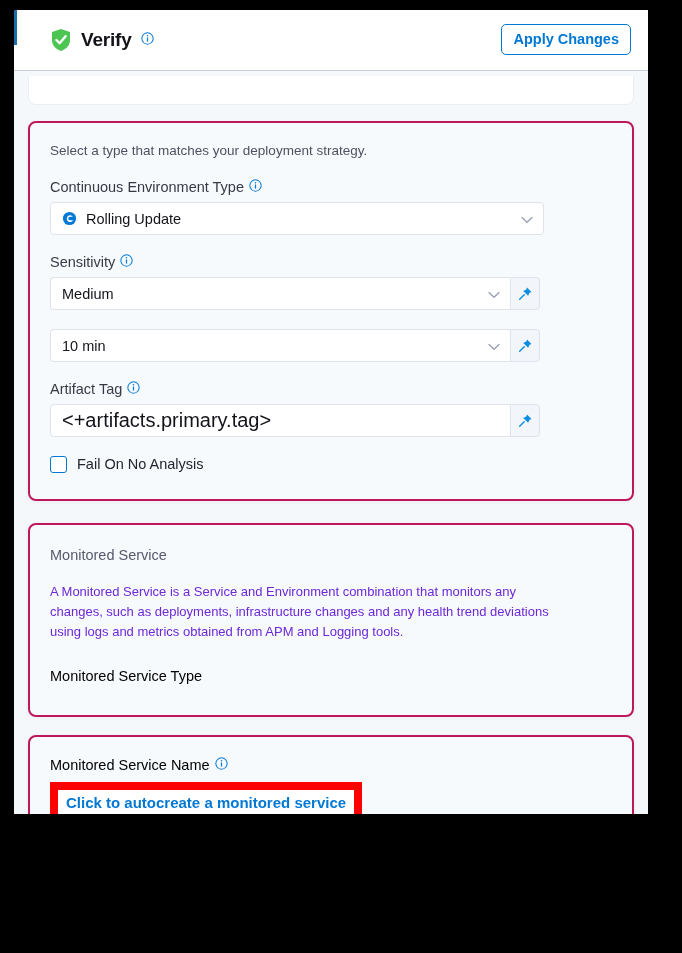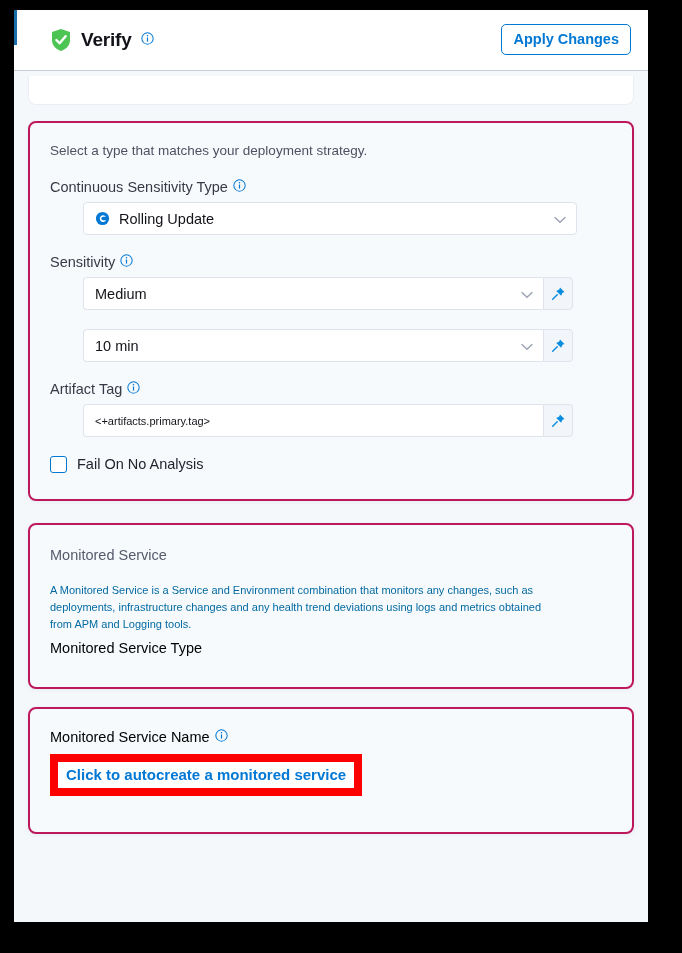--- a/index.html
+++ b/index.html
@@ -5,21 +5,21 @@
   * { box-sizing: border-box; margin: 0; padding: 0; }
   html, body {
     width: 682px; height: 953px;
     background: #000000;
     font-family: "Liberation Sans", sans-serif;
     overflow: hidden;
   }
   .screen {
     position: absolute;
     left: 14px; top: 10px;
-    width: 634px; height: 912px;
+    width: 634px; height: 804px;
     background: #f4f8fb;
     overflow: hidden;
   }
   
   .header {
     position: absolute; left: 0; top: 0;
     width: 634px; height: 61px;
     background: #ffffff;
     border-bottom: 1px solid #c9ccd6;
   }
@@ -89,21 +89,21 @@
   .hint-text {
     font-size: 13.5px; color: #4f5162;
     margin-bottom: 21px;
   }
   .field-label {
     font-size: 14.5px; color: #383946;
     margin-bottom: 7px;
     display: flex; align-items: center; gap: 5px;
   }
   .field-label.muted { color: #000000; }
-  .select-row { display: flex; align-items: center; margin-bottom: 19px; margin-left: 33px; }
+  .select-row { display: flex; align-items: center; margin-bottom: 19px; }
   .select {
     position: relative;
     flex: 0 0 auto;
     height: 33px;
     background: #ffffff;
     border: 1px solid #dfe3ec;
     border-radius: 4px;
     display: flex; align-items: center;
     padding: 0 30px 0 11px;
     font-size: 14.5px; color: #13141a;
@@ -125,44 +125,44 @@
     border-radius: 0 4px 4px 0;
     display: flex; align-items: center; justify-content: center;
     cursor: pointer;
   }
   .text-input {
     width: 460px; height: 33px;
     background: #ffffff;
     border: 1px solid #dfe3ec; border-right: none;
     border-radius: 4px 0 0 4px;
     padding: 0 11px;
-    font-size: 11px; color: #13141a;
+    font-size: 20px; color: #13141a;
     font-family: "Liberation Sans", sans-serif;
     outline: none;
   }
   .checkbox-row {
     display: flex; align-items: flex-start; gap: 10px;
     margin-top: 19px;
   }
   .checkbox {
     width: 17px; height: 17px;
     border: 1.5px solid #0278d5;
     border-radius: 3px;
     background: #ffffff;
     cursor: pointer;
   }
   .checkbox-label { font-size: 14.5px; color: #22242e; }
   .section-title {
     font-size: 14.5px; color: #565a6c;
     margin-bottom: 19px;
   }
   .section-desc {
-    font-size: 11px; color: #0369a1;
+    font-size: 13px; color: #6d28d9;
     line-height: 1.53;
-    margin-bottom: 8px;
+    margin-bottom: 26px;
     max-width: 500px;
   }
   
   .highlight-wrap {
     display: inline-block;
     background: #fd0000;
     padding: 8px;
     margin-top: 2px;
   }
   .autocreate-link {
@@ -209,21 +209,21 @@
 
   <div class="body">
 
     <div class="card-stub"></div>
 
     <div class="card card-main">
 
       <div class="hint-text">Select a type that matches your deployment strategy.</div>
 
       <div class="field-label">
-        <span>Continuous Sensitivity Type</span>
+        <span>Continuous Environment Type</span>
         <span>
           <svg width="13" height="13" viewBox="0 0 14 14">
             <circle cx="7" cy="7" r="6.1" fill="none" stroke="#0278d5" stroke-width="1.1"></circle>
             <circle cx="7" cy="4.1" r="0.85" fill="#0278d5"></circle>
             <rect x="6.35" y="5.9" width="1.3" height="4.4" fill="#0278d5"></rect>
           </svg>
         </span>
       </div>
       <div class="select-row">
         <div class="select w-full">

